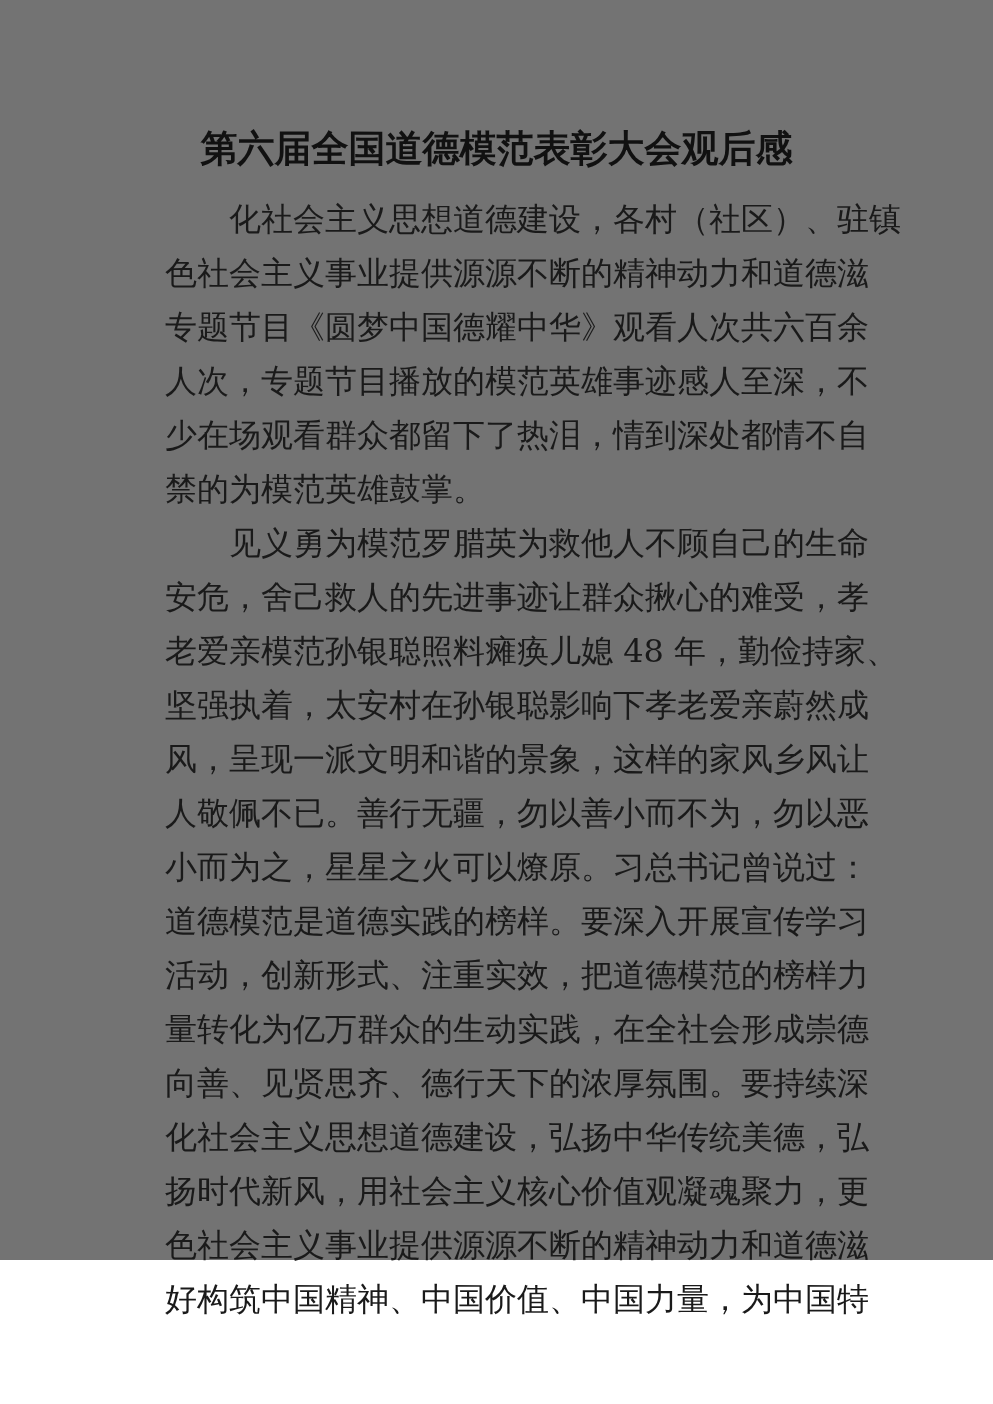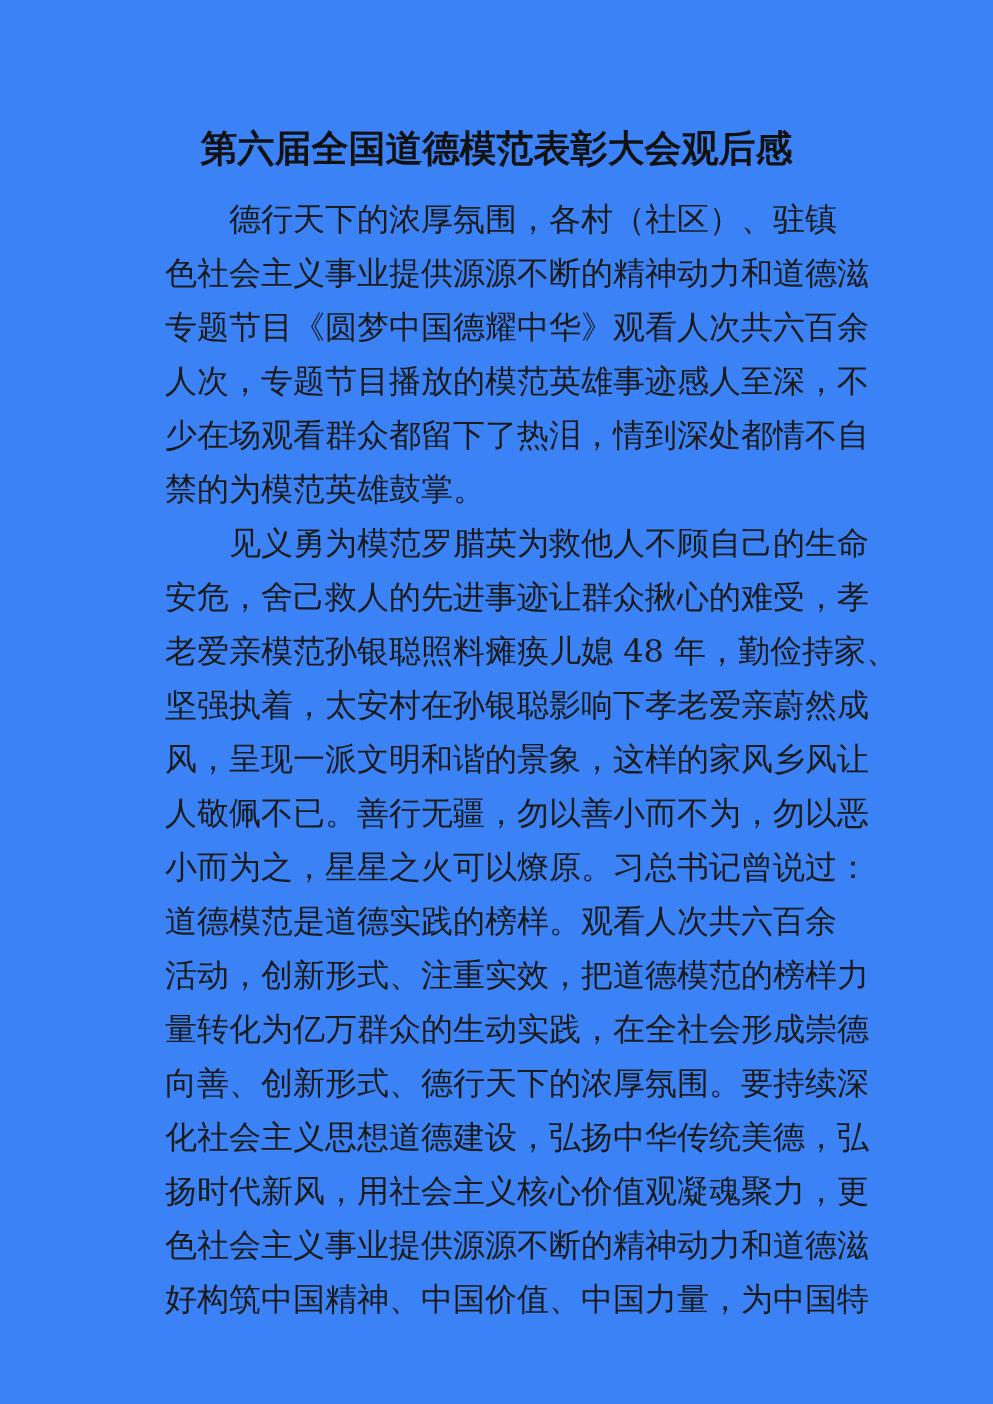--- a/index.html
+++ b/index.html
@@ -12,22 +12,22 @@
       height: 1404px;
       position: relative;
       overflow: hidden;
       color: #111111;
     }
     .page {
       position: absolute;
       left: 0;
       top: 0;
       width: 993px;
-      height: 1404px;
-      background: #3b82f6;
+      height: 1260px;
+      background: #737373;
     }
     .doc-title {
       position: absolute;
       left: 0;
       top: 124px;
       width: 993px;
       text-align: center;
       font-family: "DejaVu Sans", "Liberation Sans", sans-serif;
       font-weight: bold;
       font-size: 37px;
@@ -64,40 +64,40 @@
 </head>
 <body>
 
 <div class="page">
 
   <h1 class="doc-title">第六届全国道德模范表彰大会观后感</h1>
 
   <div class="doc-body">
 
     <div class="paragraph">
-      <span class="line indent">德行天下的浓厚氛围，各村（社区）、驻镇</span>
+      <span class="line indent">化社会主义思想道德建设，各村（社区）、驻镇</span>
       <span class="line">色社会主义事业提供源源不断的精神动力和道德滋</span>
       <span class="line">专题节目《圆梦中国德耀中华》观看人次共六百余</span>
       <span class="line">人次，专题节目播放的模范英雄事迹感人至深，不</span>
       <span class="line">少在场观看群众都留下了热泪，情到深处都情不自</span>
       <span class="line last">禁的为模范英雄鼓掌。</span>
     </div>
 
     <div class="paragraph">
       <span class="line indent">见义勇为模范罗腊英为救他人不顾自己的生命</span>
       <span class="line">安危，舍己救人的先进事迹让群众揪心的难受，孝</span>
       <span class="line">老爱亲模范孙银聪照料瘫痪儿媳 48 年，勤俭持家、</span>
       <span class="line">坚强执着，太安村在孙银聪影响下孝老爱亲蔚然成</span>
       <span class="line">风，呈现一派文明和谐的景象，这样的家风乡风让</span>
       <span class="line">人敬佩不已。善行无疆，勿以善小而不为，勿以恶</span>
       <span class="line">小而为之，星星之火可以燎原。习总书记曾说过：</span>
-      <span class="line">道德模范是道德实践的榜样。观看人次共六百余</span>
+      <span class="line">道德模范是道德实践的榜样。要深入开展宣传学习</span>
       <span class="line">活动，创新形式、注重实效，把道德模范的榜样力</span>
       <span class="line">量转化为亿万群众的生动实践，在全社会形成崇德</span>
-      <span class="line">向善、创新形式、德行天下的浓厚氛围。要持续深</span>
+      <span class="line">向善、见贤思齐、德行天下的浓厚氛围。要持续深</span>
       <span class="line">化社会主义思想道德建设，弘扬中华传统美德，弘</span>
       <span class="line">扬时代新风，用社会主义核心价值观凝魂聚力，更</span>
       <span class="line">色社会主义事业提供源源不断的精神动力和道德滋</span>
       <span class="line">好构筑中国精神、中国价值、中国力量，为中国特</span>
     </div>
 
   </div>
 </div>
 
 </body></html>

